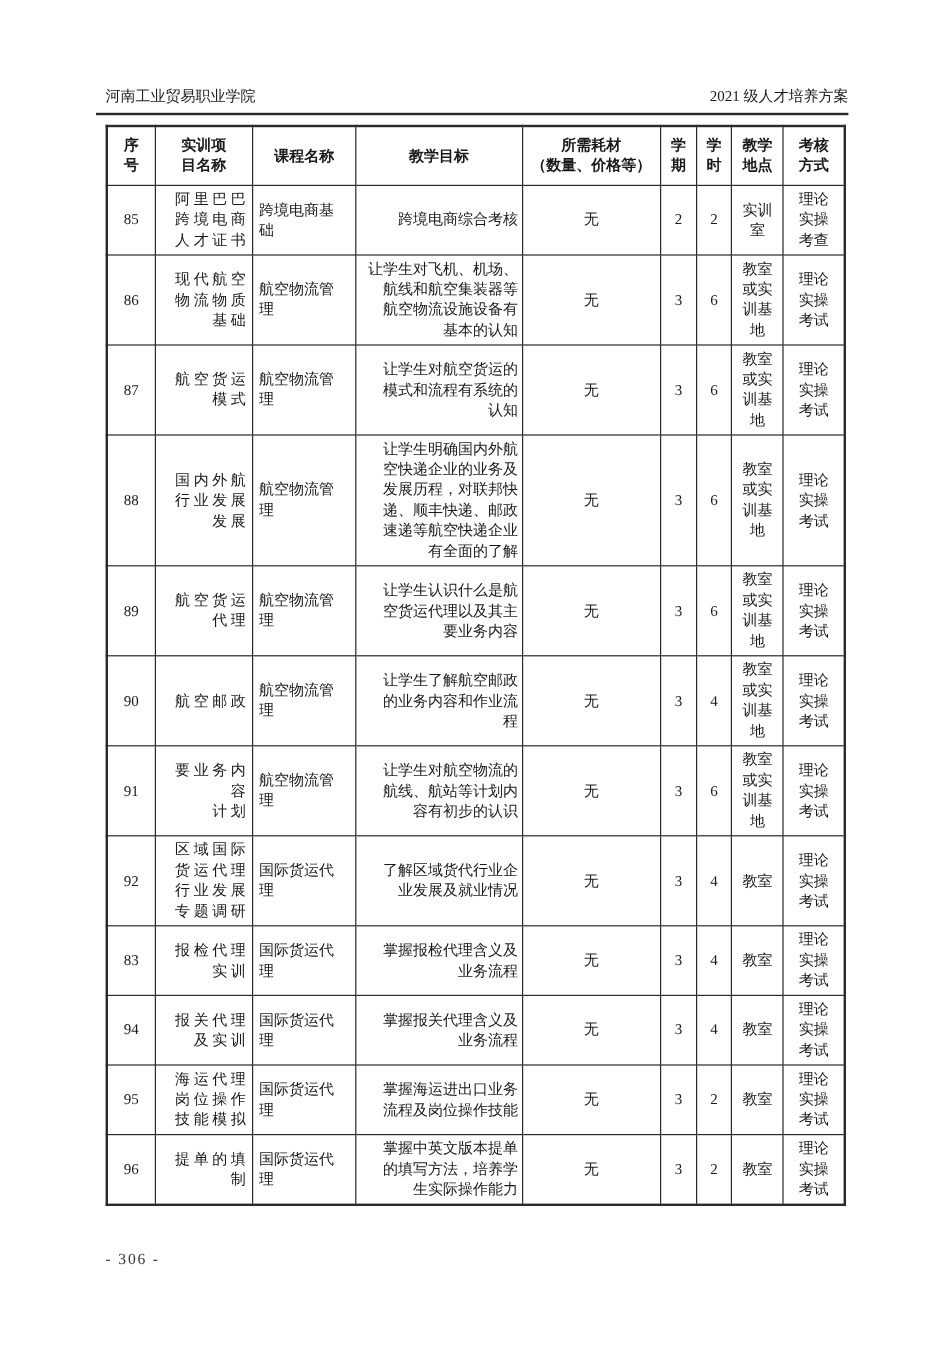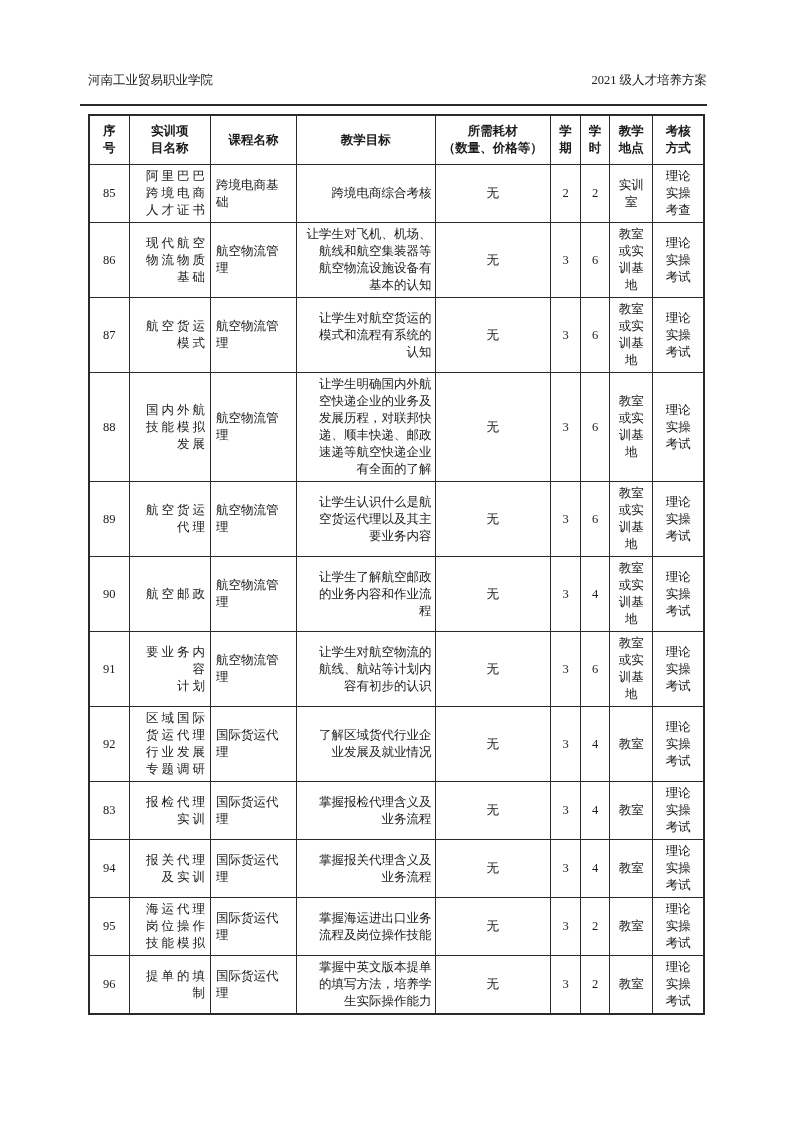--- a/index.html
+++ b/index.html
@@ -11,21 +11,21 @@
   }
   .page { position: relative; width: 793px; height: 1122px; overflow: hidden; }
 
   .page-header {
     margin: 72px 0 0 80px;
     width: 627px;
     display: flex;
     justify-content: space-between;
     align-items: flex-end;
     border-bottom: 2.5px solid #2a2a2a;
-    padding-bottom: 15px;
+    padding-bottom: 5px;
     font-size: 12.5px;
   }
   .page-header .school { padding-left: 8px; }
 
   table.doc-table {
     margin: 8px 0 0 88px;
     width: 617px;
     border-collapse: collapse;
     table-layout: fixed;
     font-size: 12.5px;
@@ -154,21 +154,21 @@
 或实
 训基
 地</td>
       <td class="c-ass">理论
 实操
 考试</td>
     </tr>
         <tr>
       <td class="c-no">88</td>
       <td class="c-proj">国内外航
-技能模拟
+行业发展
 发展</td>
       <td class="c-course">航空物流管
 理</td>
       <td class="c-obj">让学生明确国内外航
 空快递企业的业务及
 发展历程，对联邦快
 递、顺丰快递、邮政
 速递等航空快递企业
 有全面的了解</td>
       <td class="c-mat">无</td>
@@ -321,14 +321,15 @@
       <td class="c-sem">3</td>
       <td class="c-hrs">2</td>
       <td class="c-loc">教室</td>
       <td class="c-ass">理论
 实操
 考试</td>
     </tr>
       </tbody>
   </table>
 
+  <div class="page-footer">- 306 -</div>
 
 </div>
 
 </body></html>

